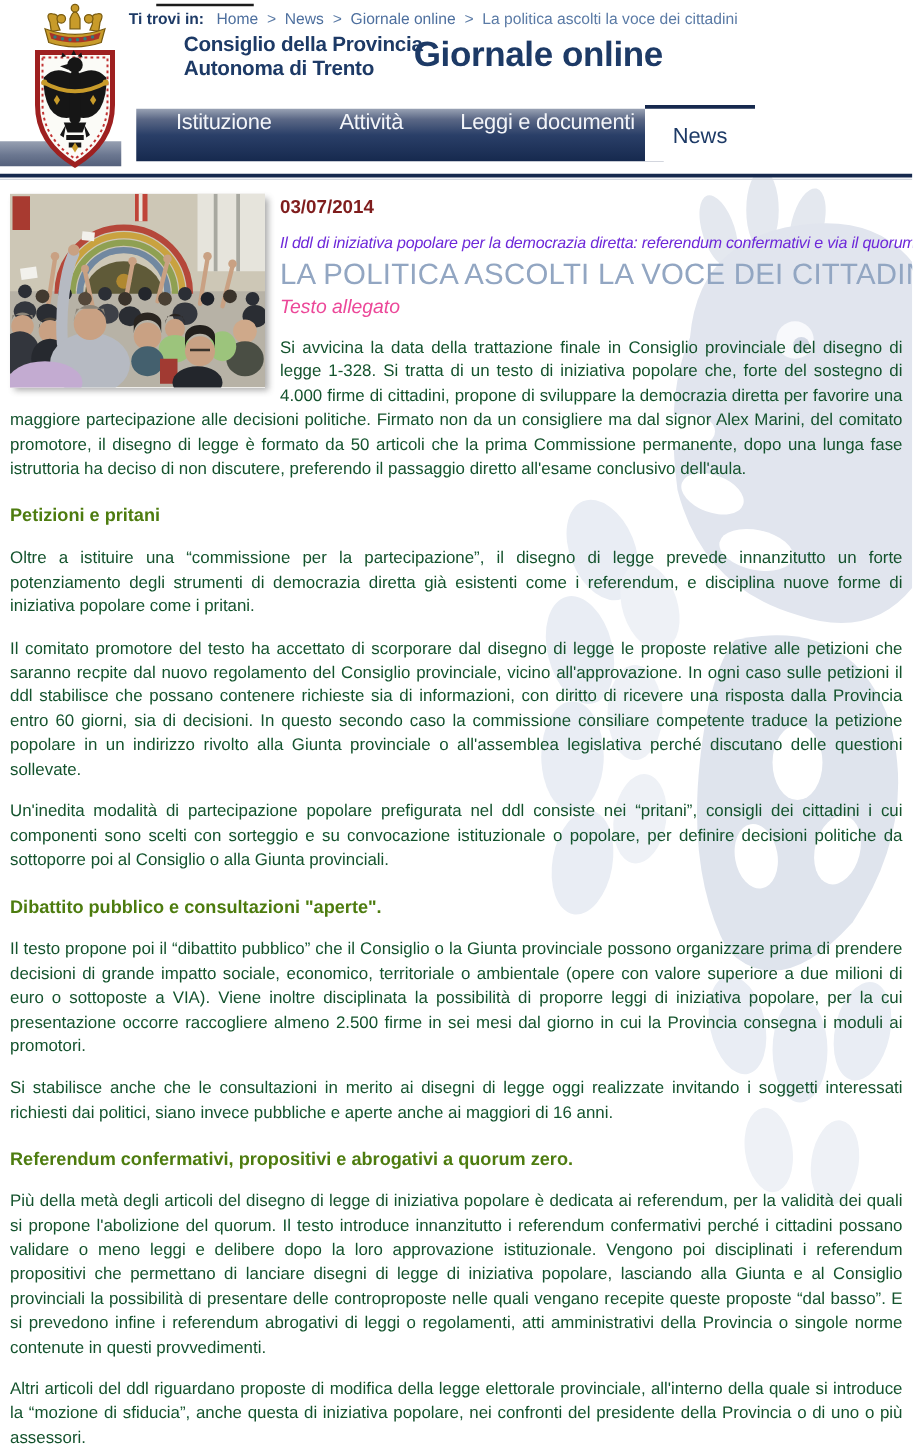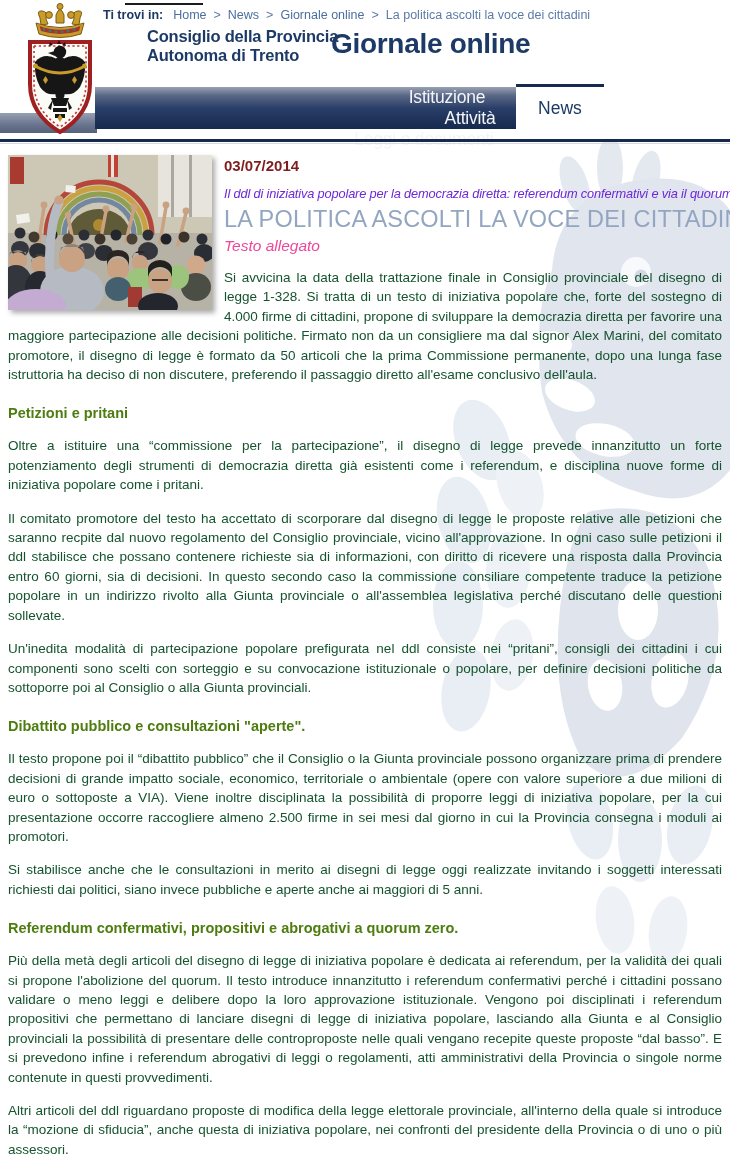--- a/index.html
+++ b/index.html
@@ -18,22 +18,22 @@
   .bc-topline { position:absolute; left:125px; top:3px; width:78px; height:2px; background:#1c1c1c; }
   .breadcrumb { position:absolute; left:103px; top:8px; font-size:12.5px; color:#5b7ba6; white-space:nowrap; }
   .breadcrumb .prefix { font-weight:bold; color:#1d3a66; margin-right:10px; }
   .breadcrumb a { color:#4d6f9e; text-decoration:none; cursor:pointer; }
   .breadcrumb .sep { margin:0 7px; color:#5b7ba6; }
   .breadcrumb .current { color:#5b7ba6; }
   .site-name { position:absolute; left:103px; top:27px; font-size:16.5px; font-weight:bold;
     color:#1d3a66; line-height:19px; letter-spacing:-0.2px;margin-left:44px; }
   .section-title { position:absolute; left:331px; top:28px; margin:0; font-size:28px; font-weight:bold;
     color:#1d3a66; letter-spacing:-0.3px; }
-  nav.mainnav { position:absolute; left:95px; top:87px; width:422px; height:42px; display:flex; align-items:flex-end;
-    background:linear-gradient(180deg,#99a2b4 0%, #5b6886 20%, #2a3f68 50%, #16294e 100%);flex-direction:column; }
+  nav.mainnav { position:absolute; left:109px; top:87px; width:422px; height:42px; display:flex; align-items:flex-start;
+    background:linear-gradient(180deg,#99a2b4 0%, #5b6886 20%, #2a3f68 50%, #16294e 100%); }
   nav.mainnav .tab { display:flex; align-items:center; justify-content:center;
     color:#f3f5f9; font-size:17.5px; letter-spacing:-0.2px; cursor:pointer; }
   nav.mainnav .t0 { width:140px; } nav.mainnav .t1 { width:94px; } nav.mainnav .t2 { width:186px; }
   nav.mainnav .vdiv { width:1px; background:rgba(215,220,230,0.55); }
   .tab-news { position:absolute; left:516px; top:84px; width:88px; height:45px; background:#ffffff;
     border-top:3px solid #16294e; display:flex; align-items:center; justify-content:center;
     color:#1d3a66; font-size:17.5px; cursor:pointer; }
   .header-rule { position:absolute; left:0; top:139px; width:730px; height:3px; background:#16294e; }
   .header-rule-light { position:absolute; left:0; top:143px; width:730px; height:1px; background:#d4d8df; }
 
@@ -274,19 +274,19 @@
     <div class="art-attachment">Testo allegato</div>
 
     <div id="article-body">
         <p>Si avvicina la data della trattazione finale in Consiglio provinciale del disegno di legge 1-328. Si tratta di un testo di iniziativa popolare che, forte del sostegno di 4.000 firme di cittadini, propone di sviluppare la democrazia diretta per favorire una maggiore partecipazione alle decisioni politiche. Firmato non da un consigliere ma dal signor Alex Marini, del comitato promotore, il disegno di legge è formato da 50 articoli che la prima Commissione permanente, dopo una lunga fase istruttoria ha deciso di non discutere, preferendo il passaggio diretto all'esame conclusivo dell'aula.</p>
         <h3>Petizioni e pritani</h3>
         <p>Oltre a istituire una “commissione per la partecipazione”, il disegno di legge prevede innanzitutto un forte potenziamento degli strumenti di democrazia diretta già esistenti come i referendum, e disciplina nuove forme di iniziativa popolare come i pritani.</p>
         <p>Il comitato promotore del testo ha accettato di scorporare dal disegno di legge le proposte relative alle petizioni che saranno recpite dal nuovo regolamento del Consiglio provinciale, vicino all'approvazione. In ogni caso sulle petizioni il ddl stabilisce che possano contenere richieste sia di informazioni, con diritto di ricevere una risposta dalla Provincia entro 60 giorni, sia di decisioni. In questo secondo caso la commissione consiliare competente traduce la petizione popolare in un indirizzo rivolto alla Giunta provinciale o all'assemblea legislativa perché discutano delle questioni sollevate.</p>
         <p>Un'inedita modalità di partecipazione popolare prefigurata nel ddl consiste nei “pritani”, consigli dei cittadini i cui componenti sono scelti con sorteggio e su convocazione istituzionale o popolare, per definire decisioni politiche da sottoporre poi al Consiglio o alla Giunta provinciali.</p>
         <h3>Dibattito pubblico e consultazioni "aperte".</h3>
         <p>Il testo propone poi il “dibattito pubblico” che il Consiglio o la Giunta provinciale possono organizzare prima di prendere decisioni di grande impatto sociale, economico, territoriale o ambientale (opere con valore superiore a due milioni di euro o sottoposte a VIA). Viene inoltre disciplinata la possibilità di proporre leggi di iniziativa popolare, per la cui presentazione occorre raccogliere almeno 2.500 firme in sei mesi dal giorno in cui la Provincia consegna i moduli ai promotori.</p>
-        <p>Si stabilisce anche che le consultazioni in merito ai disegni di legge oggi realizzate invitando i soggetti interessati richiesti dai politici, siano invece pubbliche e aperte anche ai maggiori di 5 anni.</p>
+        <p>Si stabilisce anche che le consultazioni in merito ai disegni di legge oggi realizzate invitando i soggetti interessati richiesti dai politici, siano invece pubbliche e aperte anche ai maggiori di 16 anni.</p>
         <h3>Referendum confermativi, propositivi e abrogativi a quorum zero.</h3>
         <p>Più della metà degli articoli del disegno di legge di iniziativa popolare è dedicata ai referendum, per la validità dei quali si propone l'abolizione del quorum. Il testo introduce innanzitutto i referendum confermativi perché i cittadini possano validare o meno leggi e delibere dopo la loro approvazione istituzionale. Vengono poi disciplinati i referendum propositivi che permettano di lanciare disegni di legge di iniziativa popolare, lasciando alla Giunta e al Consiglio provinciali la possibilità di presentare delle controproposte nelle quali vengano recepite queste proposte “dal basso”. E si prevedono infine i referendum abrogativi di leggi o regolamenti, atti amministrativi della Provincia o singole norme contenute in questi provvedimenti.</p>
         <p>Altri articoli del ddl riguardano proposte di modifica della legge elettorale provinciale, all'interno della quale si introduce la “mozione di sfiducia”, anche questa di iniziativa popolare, nei confronti del presidente della Provincia o di uno o più assessori.</p>
       </div>
   </main>
 </div>
 
 </body></html>

